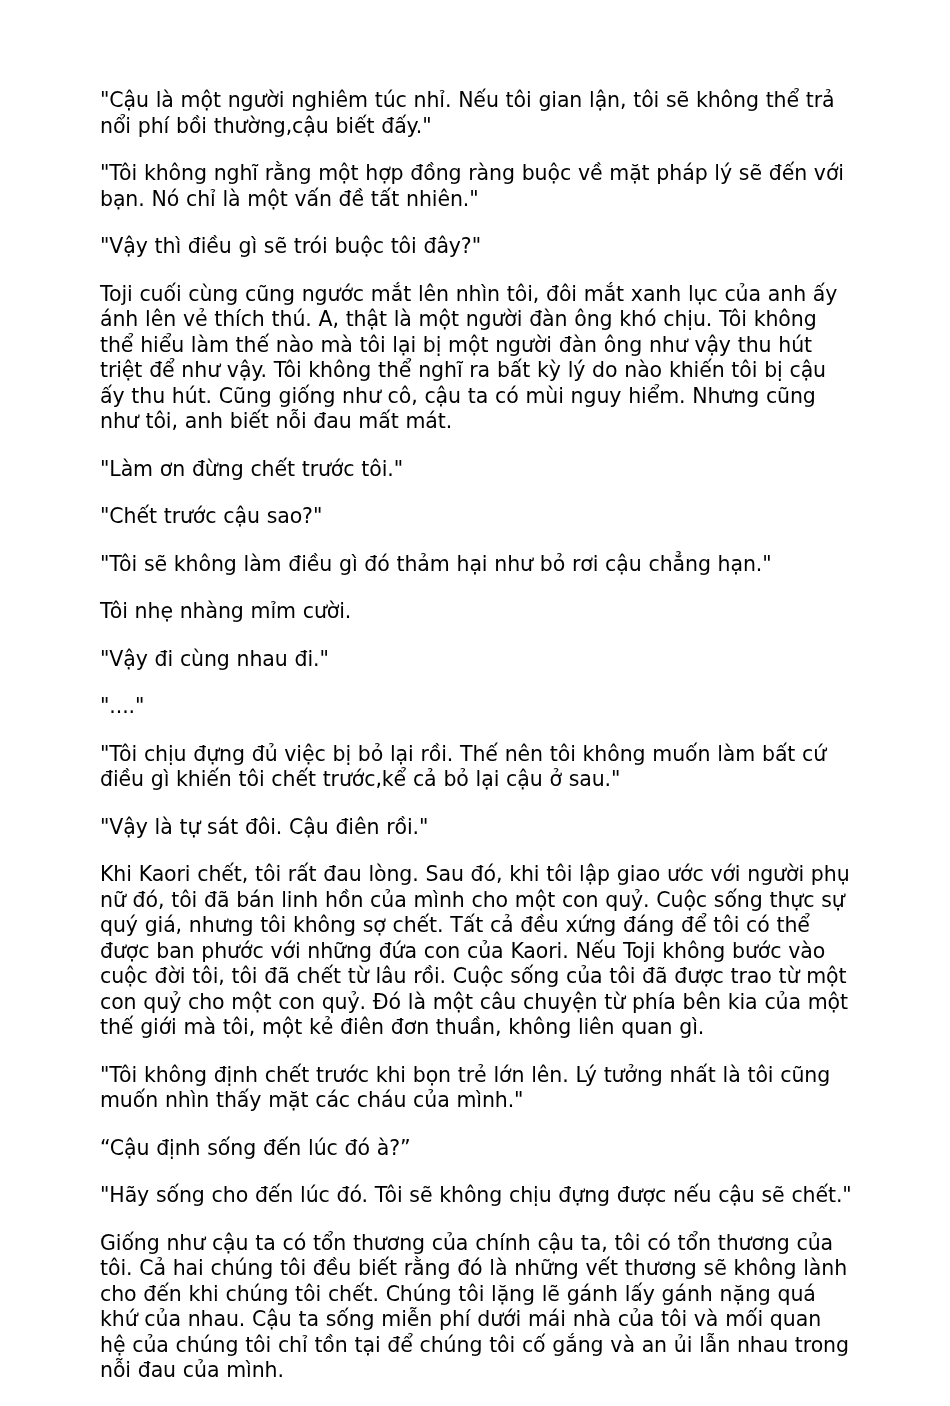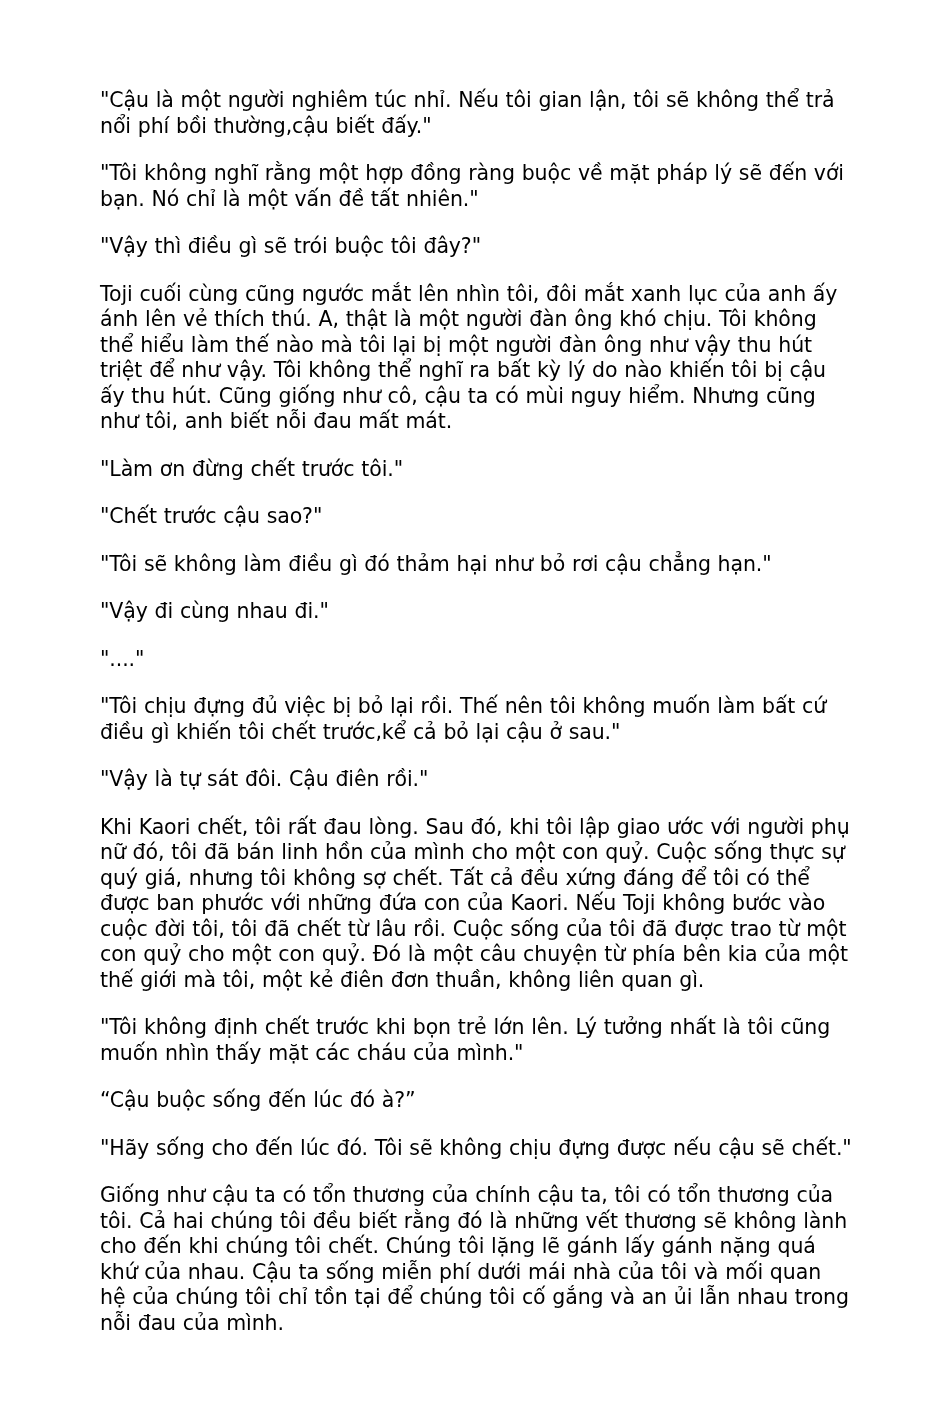--- a/index.html
+++ b/index.html
@@ -51,24 +51,25 @@
 <div class="page">
   <div class="text-column">
 
     <p class="para">"Cậu là một người nghiêm túc nhỉ. Nếu tôi gian lận, tôi sẽ không thể trả nổi phí bồi thường,cậu biết đấy."</p>
     <p class="para">"Tôi không nghĩ rằng một hợp đồng ràng buộc về mặt pháp lý sẽ đến với bạn. Nó chỉ là một vấn đề tất nhiên."</p>
     <p class="para">"Vậy thì điều gì sẽ trói buộc tôi đây?"</p>
     <p class="para">Toji cuối cùng cũng ngước mắt lên nhìn tôi, đôi mắt xanh lục của anh ấy ánh lên vẻ thích thú. A, thật là một người đàn ông khó chịu. Tôi không thể hiểu làm thế nào mà tôi lại bị một người đàn ông như vậy thu hút triệt để như vậy. Tôi không thể nghĩ ra bất kỳ lý do nào khiến tôi bị cậu ấy thu hút. Cũng giống như cô, cậu ta có mùi nguy hiểm. Nhưng cũng như tôi, anh biết nỗi đau mất mát.</p>
     <p class="para">"Làm ơn đừng chết trước tôi."</p>
     <p class="para">"Chết trước cậu sao?"</p>
     <p class="para">"Tôi sẽ không làm điều gì đó thảm hại như bỏ rơi cậu chẳng hạn."</p>
+    <p class="para">Tôi nhẹ nhàng mỉm cười.</p>
     <p class="para">"Vậy đi cùng nhau đi."</p>
     <p class="para">"...."</p>
     <p class="para">"Tôi chịu đựng đủ việc bị bỏ lại rồi. Thế nên tôi không muốn làm bất cứ điều gì khiến tôi chết trước,kể cả bỏ lại cậu ở sau."</p>
     <p class="para">"Vậy là tự sát đôi. Cậu điên rồi."</p>
     <p class="para">Khi Kaori chết, tôi rất đau lòng. Sau đó, khi tôi lập giao ước với người phụ nữ đó, tôi đã bán linh hồn của mình cho một con quỷ. Cuộc sống thực sự quý giá, nhưng tôi không sợ chết. Tất cả đều xứng đáng để tôi có thể được ban phước với những đứa con của Kaori. Nếu Toji không bước vào cuộc đời tôi, tôi đã chết từ lâu rồi. Cuộc sống của tôi đã được trao từ một con quỷ cho một con quỷ. Đó là một câu chuyện từ phía bên kia của một thế giới mà tôi, một kẻ điên đơn thuần, không liên quan gì.</p>
     <p class="para">"Tôi không định chết trước khi bọn trẻ lớn lên. Lý tưởng nhất là tôi cũng muốn nhìn thấy mặt các cháu của mình."</p>
-    <p class="para">“Cậu buộc sống đến lúc đó à?”</p>
+    <p class="para">“Cậu định sống đến lúc đó à?”</p>
     <p class="para">"Hãy sống cho đến lúc đó. Tôi sẽ không chịu đựng được nếu cậu sẽ chết."</p>
     <p class="para">Giống như cậu ta có tổn thương của chính cậu ta, tôi có tổn thương của tôi. Cả hai chúng tôi đều biết rằng đó là những vết thương sẽ không lành cho đến khi chúng tôi chết. Chúng tôi lặng lẽ gánh lấy gánh nặng quá khứ của nhau. Cậu ta sống miễn phí dưới mái nhà của tôi và mối quan hệ của chúng tôi chỉ tồn tại để chúng tôi cố gắng và an ủi lẫn nhau trong nỗi đau của mình.</p>
 
   </div>
 </div>
 
 </body></html>

